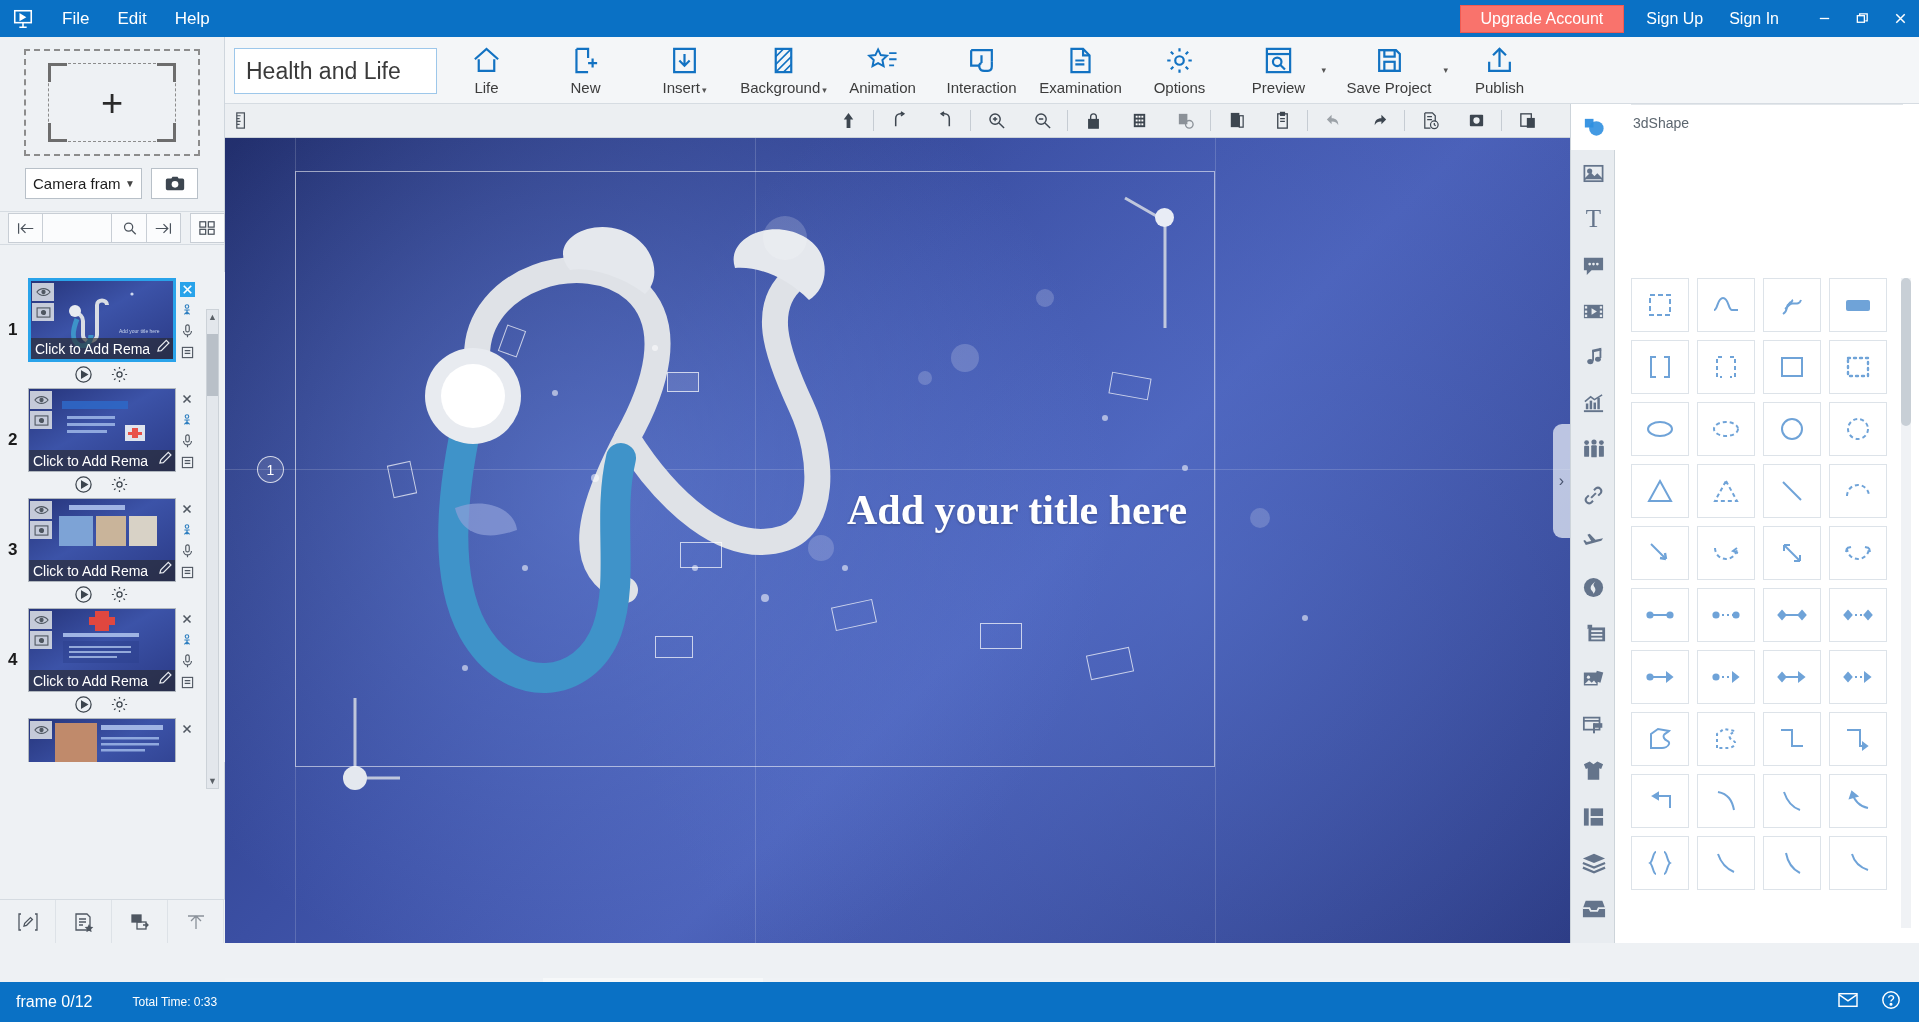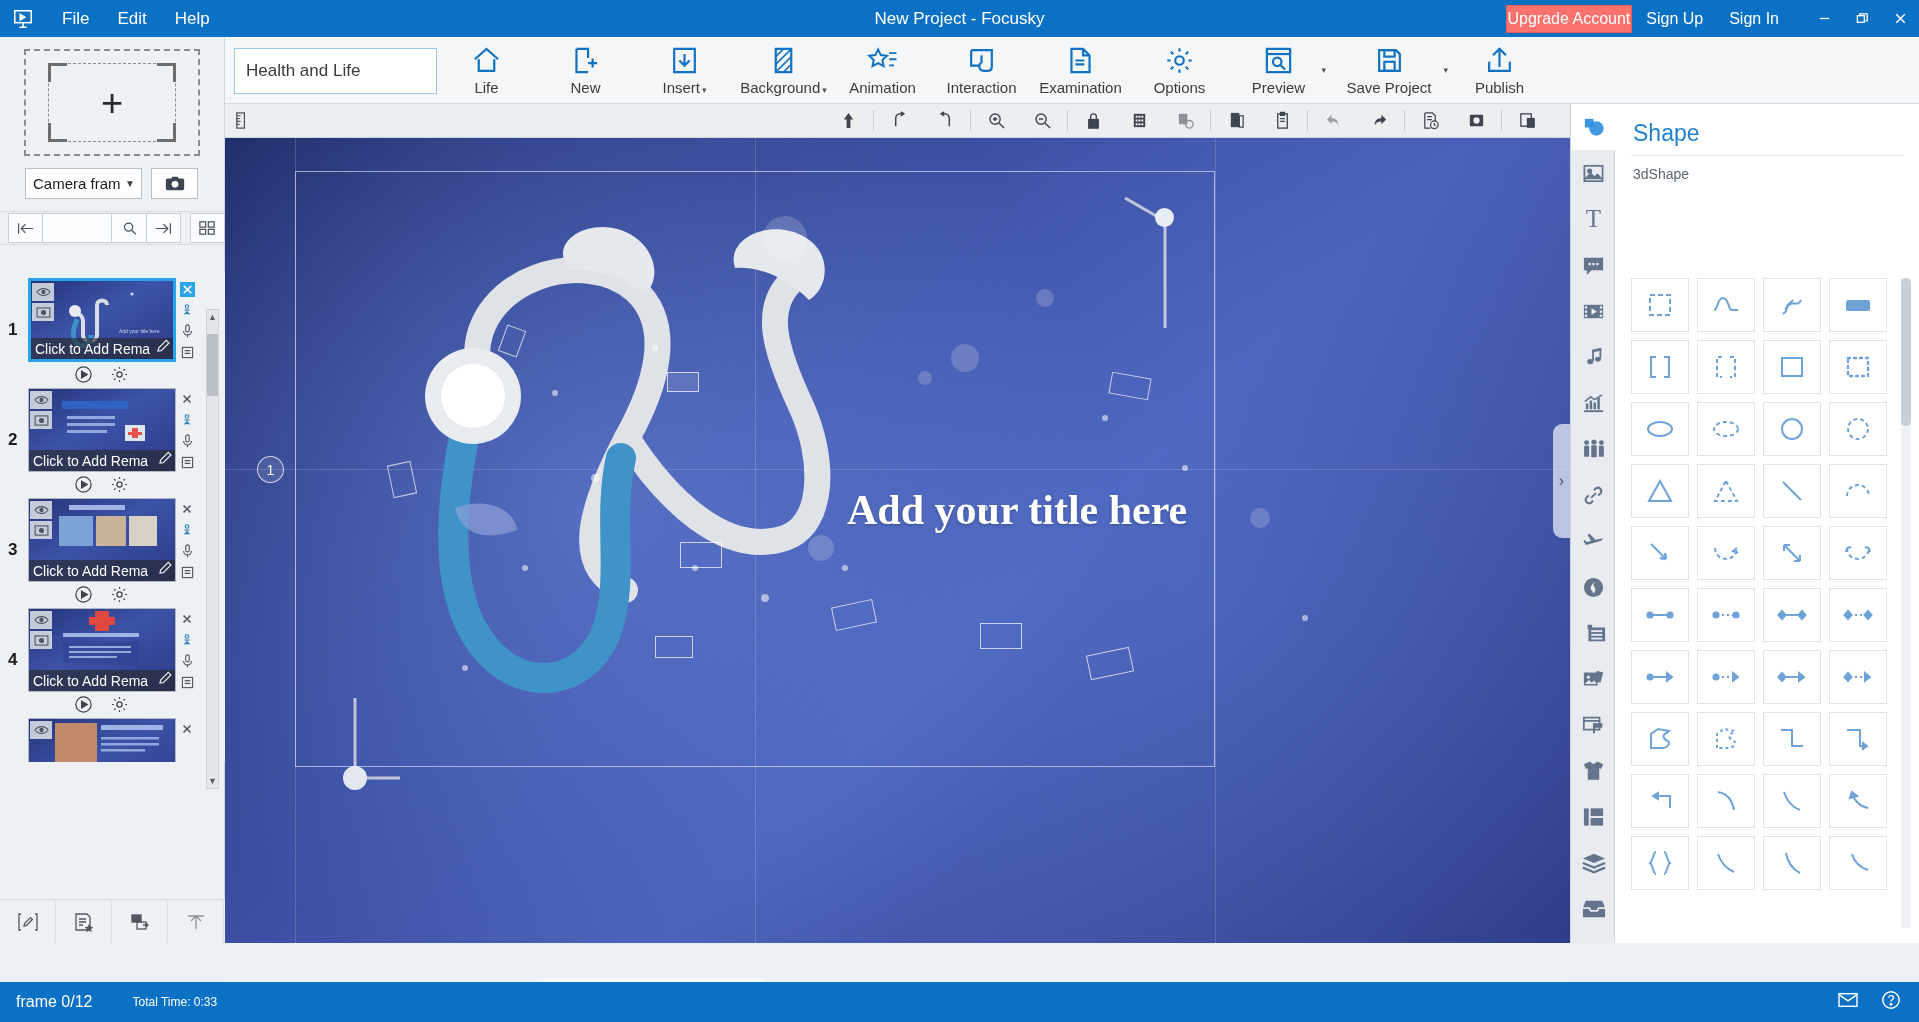--- a/index.html
+++ b/index.html
@@ -27,40 +27,40 @@
   #title-center {
     position: absolute; left: 0; width: 1919px; text-align: center;
     font-size: 17px; color: #ffffff; pointer-events: none;
   }
   #title-right {
     position: absolute; right: 0; top: 0; height: 37px;
     display: flex; align-items: center; gap: 0px;
   }
   #upgrade-account {
     background: #f9736c; color: #ffffff; font-size: 16px;
-    padding: 4px 1px; margin-right: 14px; cursor: pointer;
+    padding: 4px 20px; margin-right: 22px; cursor: pointer;
     border: 1px solid #f05a52;
   }
   .acct-link { font-size: 16px; color: #fff; margin-right: 26px; cursor: pointer; }
   .winbtn {
     width: 38px; height: 37px; display: flex; align-items: center; justify-content: center;
     color: #fff; font-size: 17px; cursor: pointer;
   }
 
   
   #ribbon {
     position: absolute; left: 225px; top: 37px; width: 1694px; height: 67px;
     background: #f4f6f8;
     border-bottom: 1px solid #d6dce2;
     display: flex; align-items: flex-start;
   }
   #project-name-input {
     margin: 11px 0 0 9px; width: 203px; height: 46px;
     border: 1px solid #9dc7ea; background: #fff;
-    font-size: 17px; color: #3a3a3a; padding: 0 11px;
+    font-size: 23px; color: #3a3a3a; padding: 0 11px;
     font-family: "Liberation Sans", sans-serif;
     outline: none;
   }
   .ribbon-btn {
     width: 99px; height: 67px;
     display: flex; flex-direction: column; align-items: center; justify-content: flex-start;
     padding-top: 6px; cursor: pointer; position: relative;
   }
   .ribbon-btn .ricon { height: 34px; display:flex; align-items:center; justify-content:center; }
   .ribbon-btn .rlabel { font-size: 15px; color: #3c3c3c; margin-top: 2px; white-space: nowrap;}
@@ -281,21 +281,20 @@
   <div id="app-logo">
     <svg width="22" height="22" viewBox="0 0 24 24" fill="none" stroke="#ffffff" stroke-width="1.7">
       <rect x="3" y="3" width="18" height="13"></rect>
         <path d="M12 16v5M8 21h8"></path>
         <path d="M9 7l5 3-5 3z" fill="#fff"></path>
     </svg>
   </div>
   <div class="menu-item">File</div>
   <div class="menu-item">Edit</div>
   <div class="menu-item">Help</div>
-  <div id="title-center">New Project - Focusky</div>
   <div id="title-right">
     <div id="upgrade-account">Upgrade Account</div>
     <div class="acct-link">Sign Up</div>
     <div class="acct-link">Sign In</div>
     <div class="winbtn">
       <svg width="15" height="15" viewBox="0 0 16 16" stroke="#fff" stroke-width="1.4">
           <path d="M3 8h10"></path>
         </svg>
     </div>
     <div class="winbtn">
@@ -1178,21 +1177,20 @@
   </div>
   <div class="vicon">
     <svg width="24" height="22" viewBox="0 0 26 22" fill="#64748b">
       <path d="M4 2h18l3 8v10H1V10z"></path>
         <path d="M1 10h7l1.5 3h7L18 10h7" fill="none" stroke="#e8ecf0" stroke-width="2"></path>
       </svg>
   </div>
 </div>
 
 <div id="shape-panel">
-  <div id="shape-title">Shape</div>
   <div id="shape-title-sep"></div>
   <div id="shape-group-label">3dShape</div>
 
   <div id="shape-grid">
     <div class="shape-cell">
         <svg width="30" height="30" viewBox="0 0 30 30" fill="none" stroke="#6fa3d8" stroke-width="2" stroke-dasharray="5 3">
           <rect x="5" y="5" width="20" height="20"></rect>
         </svg>
       </div>
     <div class="shape-cell">

